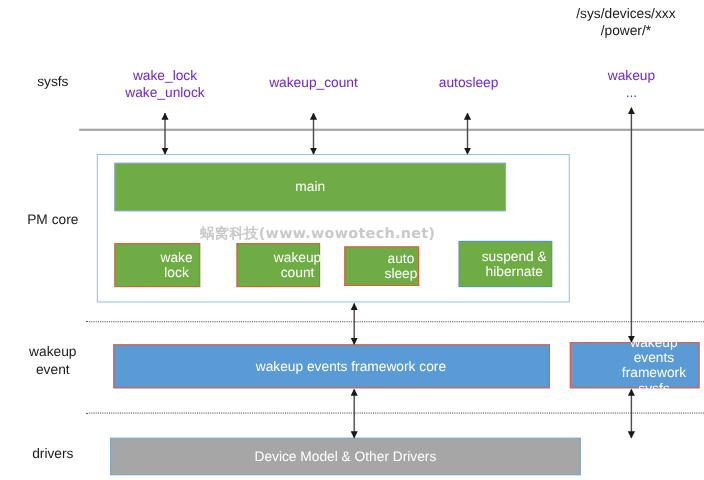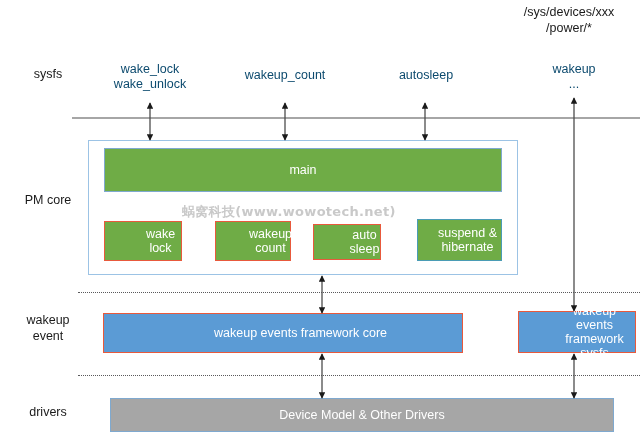--- a/index.html
+++ b/index.html
@@ -22,21 +22,21 @@
   
   .path-label {
     font-size: 12.5px;
     color: #1a1a1a;
     text-align: center;
     line-height: 16px;
     white-space: pre-line;
   }
   .api-label {
     font-size: 12.5px;
-    color: #0c4a6e;
+    color: #6d28d9;
     text-align: center;
     line-height: 15px;
     white-space: pre-line;
   }
   .row-label {
     font-size: 12.5px;
     color: #1a1a1a;
     text-align: center;
     line-height: 16px;
     white-space: pre-line;
@@ -124,40 +124,40 @@
   <div class="abs row-label" style="left:8px; top:404px; width:80px;">drivers</div>
 
   <div class="abs solid-line" style="left:72px; top:117px; width:568px;"></div>
 
   <div class="abs dotted-line" style="left:78px; top:292px; width:562px;"></div>
 
   <div class="abs dotted-line" style="left:78px; top:375px; width:562px;"></div>
 
   <div class="abs pm-outer" style="left:88px; top:140px; width:430px; height:135px;"></div>
 
-  <div class="abs box box-green bd-bluelt" style="left:104px; top:148px; width:398px; height:44px;">main</div>
+  <div class="abs box box-green bd-bluelt" style="left:104px; top:148px; width:356px; height:44px;">main</div>
 
   <div class="abs box box-green bd-red" style="left:104px; top:221px; width:78px; height:40px;">wake lock</div>
 
   <div class="abs box box-green bd-red" style="left:215px; top:221px; width:76px; height:40px;">wakeup
 count</div>
 
   <div class="abs box box-green bd-red" style="left:313px; top:224px; width:68px; height:36px;">auto sleep</div>
 
   <div class="abs box box-green bd-teal" style="left:417px; top:219px; width:85px; height:42px;padding-left:16px;">suspend &amp;
 hibernate</div>
 
   <div class="watermark" style="left:182px; top:203px;">蜗窝科技(www.wowotech.net)</div>
 
-  <div class="abs box box-blue bd-red" style="left:103px; top:313px; width:360px; height:40px;">wakeup events framework core</div>
+  <div class="abs box box-blue bd-red" style="left:103px; top:313px; width:397px; height:40px;">wakeup events framework core</div>
 
   <div class="abs box box-blue bd-red" style="left:518px; top:311px; width:118px; height:42px;">wakeup events
 framework sysfs</div>
 
-  <div class="abs box box-gray bd-bluelt" style="left:100px; top:398px; width:504px; height:34px;margin-left:10px;">Device Model &amp; Other Drivers</div>
+  <div class="abs box box-gray bd-bluelt" style="left:100px; top:398px; width:428px; height:34px;">Device Model &amp; Other Drivers</div>
 
   <svg id="arrows" viewBox="0 0 640 436" width="640" height="436">
     <defs>
       <marker id="ah" viewBox="0 0 10 10" refX="9" refY="5" markerWidth="5" markerHeight="5" orient="auto-start-reverse">
         <path d="M 0 0 L 10 5 L 0 10 z" fill="#1a1a1a"></path>
       </marker>
     </defs>
 
     <g stroke="#4d4d4d" stroke-width="1.3" marker-start="url(#ah)" marker-end="url(#ah)">
       <line x1="150" y1="103" x2="150" y2="140"></line>

